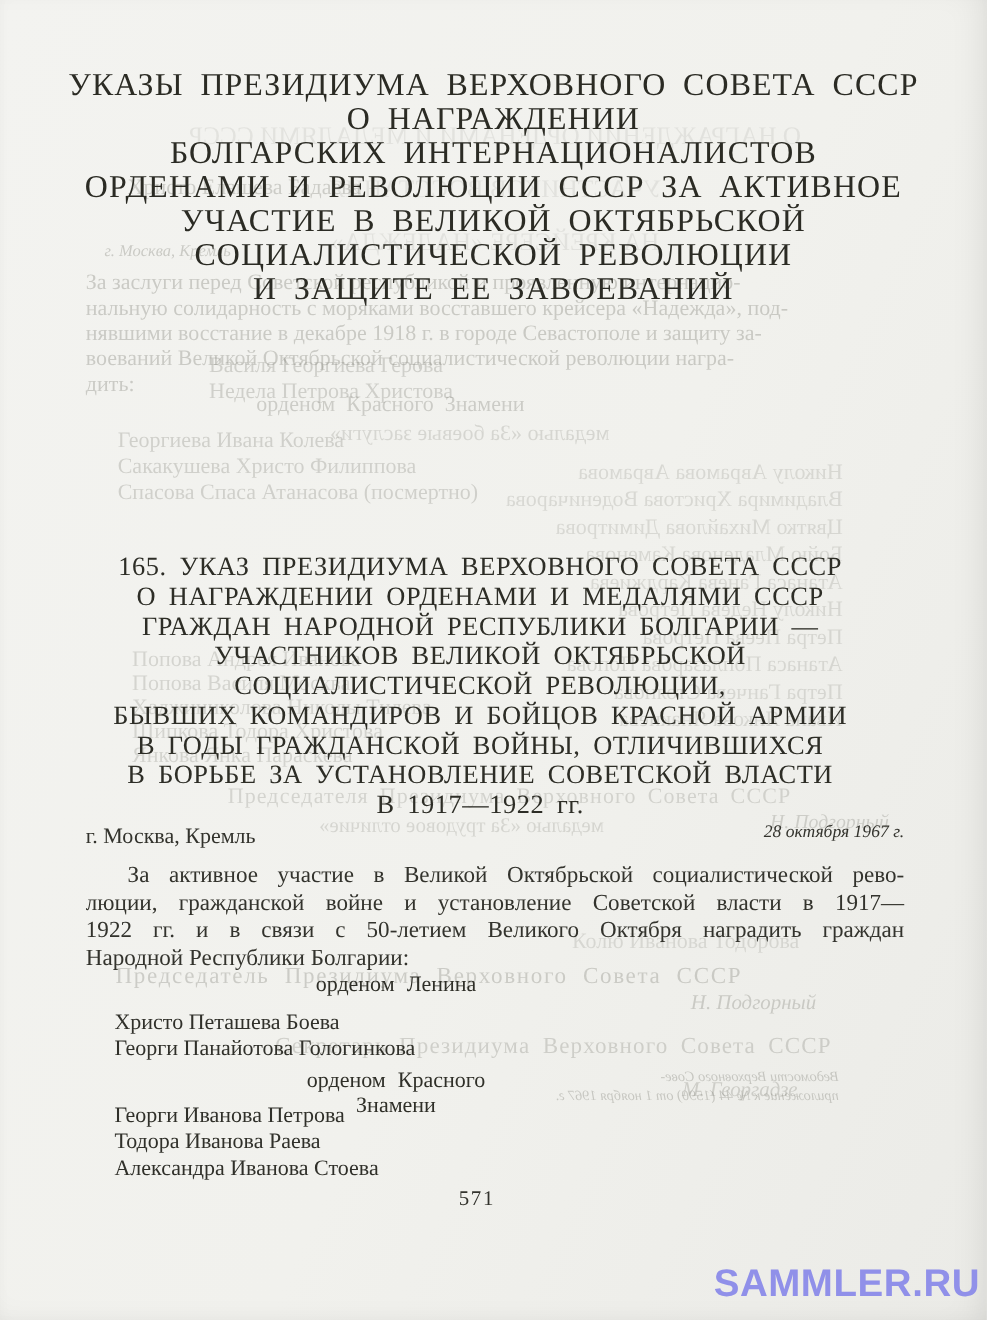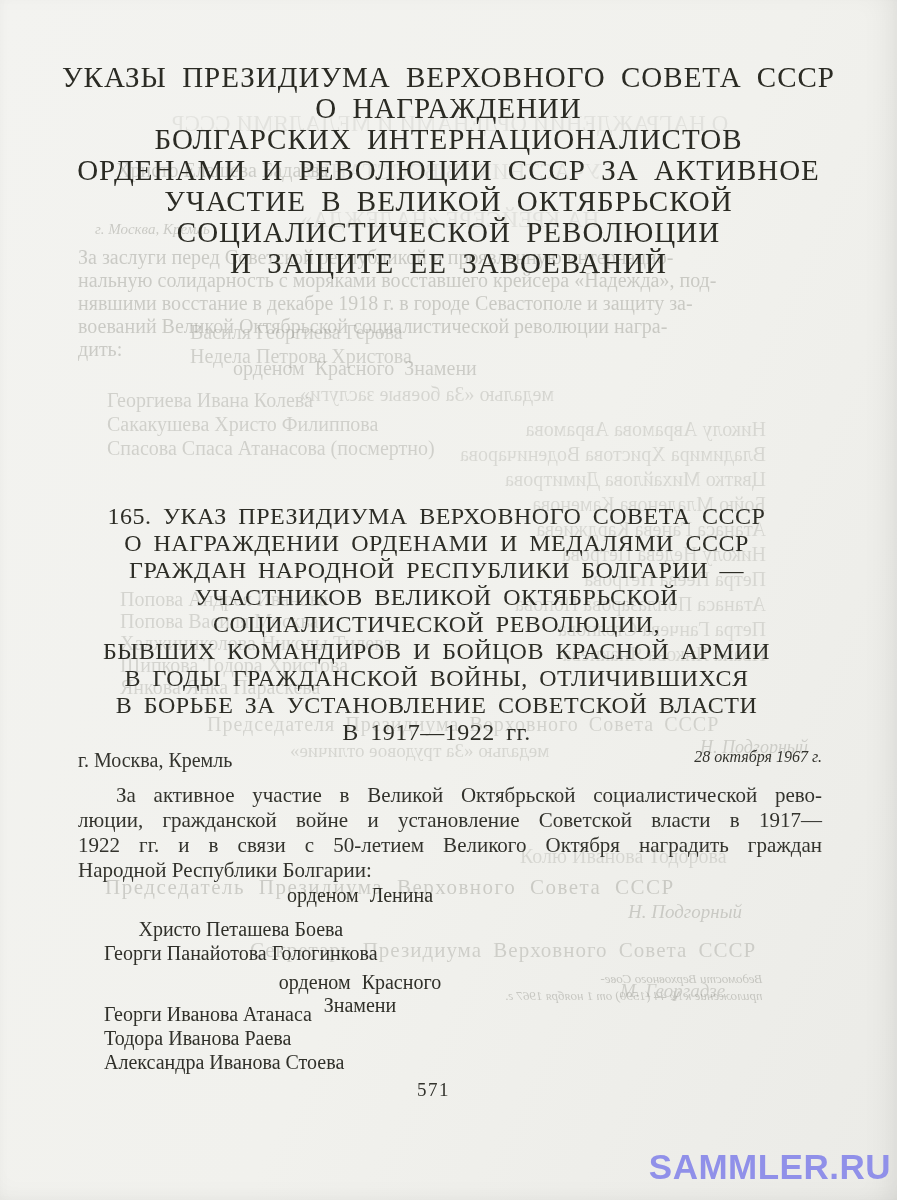--- a/index.html
+++ b/index.html
@@ -159,28 +159,28 @@
   <div class="abs dateline-right">28 октября 1967 г.</div>
 
   <div class="abs paragraph">
     <div class="jline first">За активное участие в Великой Октябрьской социалистической рево-</div>
     <div class="jline">люции, гражданской войне и установление Советской власти в 1917—</div>
     <div class="jline">1922 гг. и в связи с 50-летием Великого Октября наградить граждан</div>
     <div class="jline last">Народной Республики Болгарии:</div>
   </div>
 
   <div class="abs orden-title" style="top:884px;left:250px;width:220px;">орденом Ленина</div>
-  <div class="abs names" style="top:917px;text-align:center;">
+  <div class="abs names" style="top:917px;">
     <div>Христо Петашева Боева</div>
     <div>Георги Панайотова Гологинкова</div>
   </div>
 
   <div class="abs orden-title" style="top:971px;left:240px;width:240px;">орденом Красного Знамени</div>
   <div class="abs names" style="top:1002px;">
-    <div>Георги Иванова Атанаса</div>
+    <div>Георги Иванова Петрова</div>
     <div>Тодора Иванова Раева</div>
     <div>Александра Иванова Стоева</div>
   </div>
 
   <div class="abs page-number">571</div>
 
   <div class="abs watermark">SAMMLER.RU</div>
 
 </div>
 

